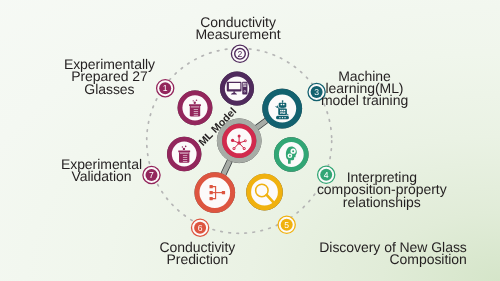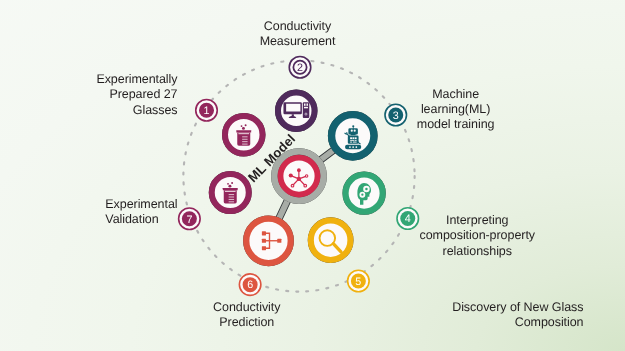--- a/index.html
+++ b/index.html
@@ -1,21 +1,21 @@
 <!DOCTYPE html>
 <html><head>
 <meta charset="utf-8">
 <style>
   html,body{margin:0;padding:0;background:#fff;}
   body{width:500px;height:281px;overflow:hidden;-webkit-font-smoothing:antialiased;text-rendering:geometricPrecision;
        font-family:"Liberation Sans",sans-serif;}
   #stage{position:relative;width:500px;height:281px;overflow:hidden;}
   #bg{position:absolute;inset:0;}
   svg.layer{position:absolute;left:0;top:0;width:500px;height:281px;overflow:visible;}
-  .lbl{position:absolute;color:#231f20;font-size:10px;line-height:12.35px;
+  .lbl{position:absolute;color:#231f20;font-size:14px;line-height:12.35px;
        font-weight:400;text-align:center;white-space:pre;letter-spacing:-0.05px;}
 </style>
 </head>
 <body>
 
 <div id="stage">
   <div id="bg" style="background: radial-gradient(1320px 760px at 100% 100%, rgb(213, 229, 201) 0%, rgb(225, 236, 216) 9%, rgb(234, 242, 228) 19%, rgb(240, 246, 236) 30%, rgb(244, 248, 242) 42%, rgb(247, 250, 246) 58%, rgb(249, 251, 248) 75%, rgb(250, 251, 250) 92%, rgb(250, 251, 250) 100%);"></div>
   <svg class="layer" id="art" viewBox="0 0 500 281">
       <circle cx="239.2" cy="140.8" r="92.5" fill="none" stroke="#b5b5b5" stroke-width="1.7" stroke-dasharray="1.6 6.5" stroke-linecap="round"></circle>
       <g>
@@ -244,21 +244,21 @@
       <g>
         <circle cx="151.5" cy="175" r="8.6" fill="#fcfafa" stroke="#93265c" stroke-width="1.3"></circle>
         <circle cx="151.5" cy="175" r="6" fill="#93265c" stroke="#93265c" stroke-width="0"></circle>
         <text x="151.5" y="178" text-anchor="middle" font-family="Liberation Sans, sans-serif" font-size="8.6" fill="#ffffff">7</text>
       </g>
     </svg>
   <svg class="layer" id="top" viewBox="0 0 500 281">
       <text x="202.9" y="146.4" transform="rotate(-45.5 202.9 146.4)" font-family="Liberation Sans, sans-serif" font-size="10.5" font-weight="700" fill="#231f20" letter-spacing="0.05">ML Model</text>
     </svg>
   <div id="labels">
-      <div class="lbl" style="right:358px;top:58px;text-align:right;">Experimentally<br>Prepared 27<br>Glasses</div>
+      <div class="lbl" style="right:345px;top:58px;text-align:center;">Experimentally<br>Prepared 27<br>Glasses</div>
       <div class="lbl" style="left:88px;width:300px;top:16px;text-align:center;">Conductivity<br>Measurement</div>
       <div class="lbl" style="left:214.5px;width:300px;top:69.5px;text-align:center;">Machine<br>learning(ML)<br>model training</div>
       <div class="lbl" style="left:231.8px;width:300px;top:171px;text-align:center;">Interpreting<br>composition-property<br>relationships</div>
       <div class="lbl" style="left:166.8px;width:300px;top:240.5px;text-align:right;">Discovery of New Glass<br>Composition</div>
       <div class="lbl" style="left:47.400000000000006px;width:300px;top:241px;text-align:center;">Conductivity<br>Prediction</div>
-      <div class="lbl" style="right:358px;top:158px;text-align:left;">Experimental<br>Validation</div>
+      <div class="lbl" style="right:358px;top:158px;text-align:center;">Experimental<br>Validation</div>
     </div>
 </div>
 
 </body></html>

